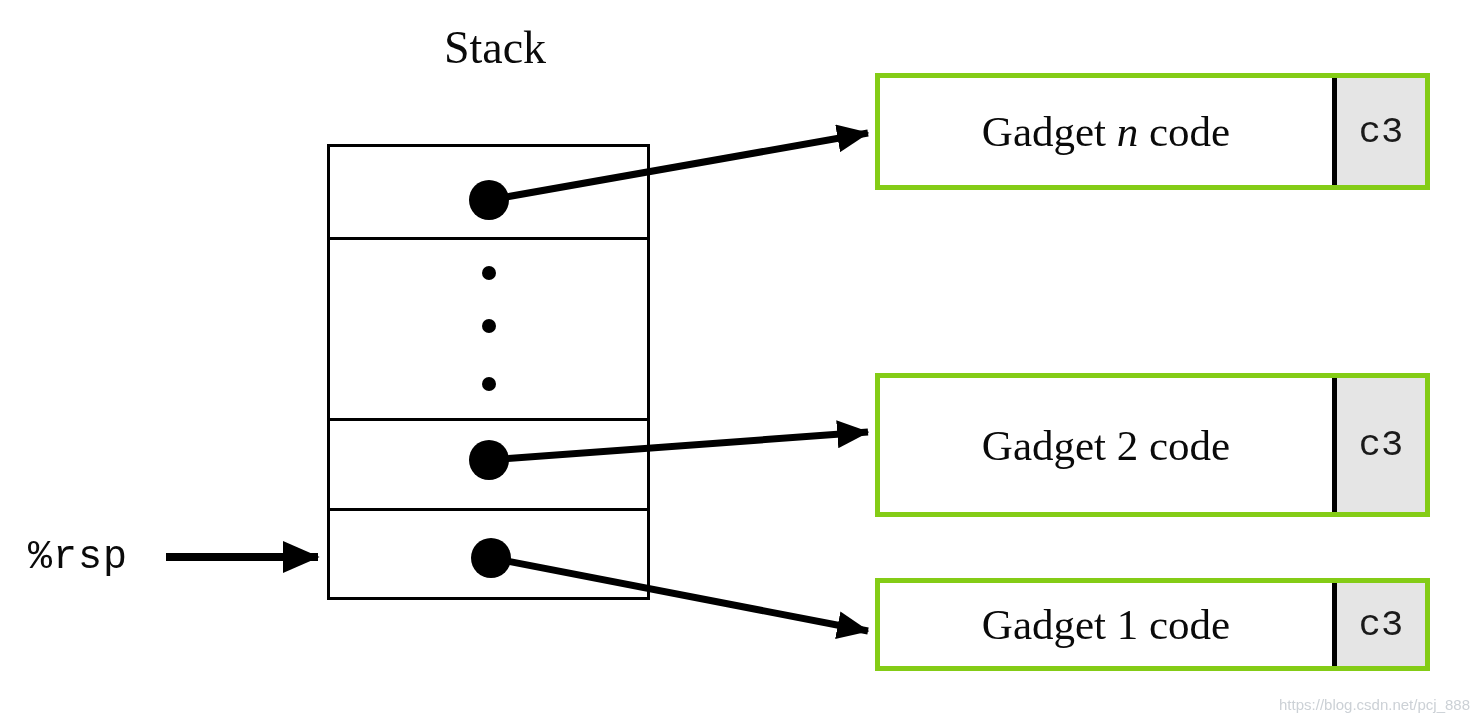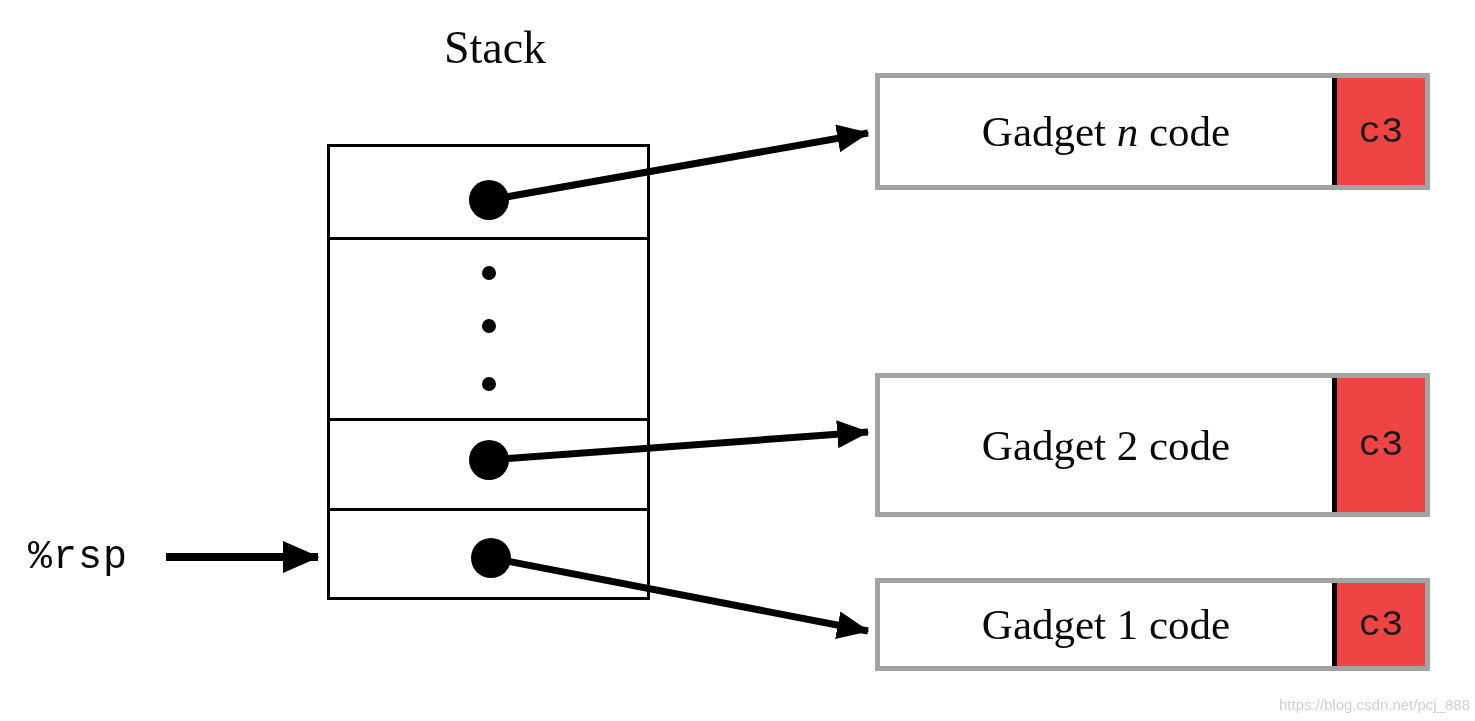--- a/index.html
+++ b/index.html
@@ -58,21 +58,21 @@
   .stack-cell.c1 { height: 93px; }
   .stack-cell.c2 { height: 181px; }
   .stack-cell.c3 { height: 90px; }
   .stack-cell.c4 { height: 86px; border-bottom: none; }
 
   
   .gadget-box {
     position: absolute;
     left: 875px;
     width: 555px;
-    border: 5px solid #a3a3a3;
+    border: 5px solid #84cc16;
     box-sizing: border-box;
     display: flex;
     align-items: stretch;
     background: #ffffff;
   }
   .gadget-box.gn { top: 73px;  height: 117px; }
   .gadget-box.g2 { top: 373px; height: 144px; }
   .gadget-box.g1 { top: 578px; height: 93px; }
 
   .g-label {
@@ -87,21 +87,21 @@
     white-space: nowrap;
   }
   .g-var[data-style="italic"] { font-style: italic; }
   .g-var[data-style="normal"] { font-style: normal; }
 
   .g-ret {
     width: 93px;
     flex: 0 0 93px;
     box-sizing: border-box;
     border-left: 5px solid #000000;
-    background: #ef4444;
+    background: #e5e5e5;
     display: flex;
     align-items: center;
     justify-content: center;
     font-family: "Liberation Mono", "DejaVu Sans Mono", monospace;
     font-size: 37px;
     color: #1a1a1a;
   }
 
   
   .overlay {

